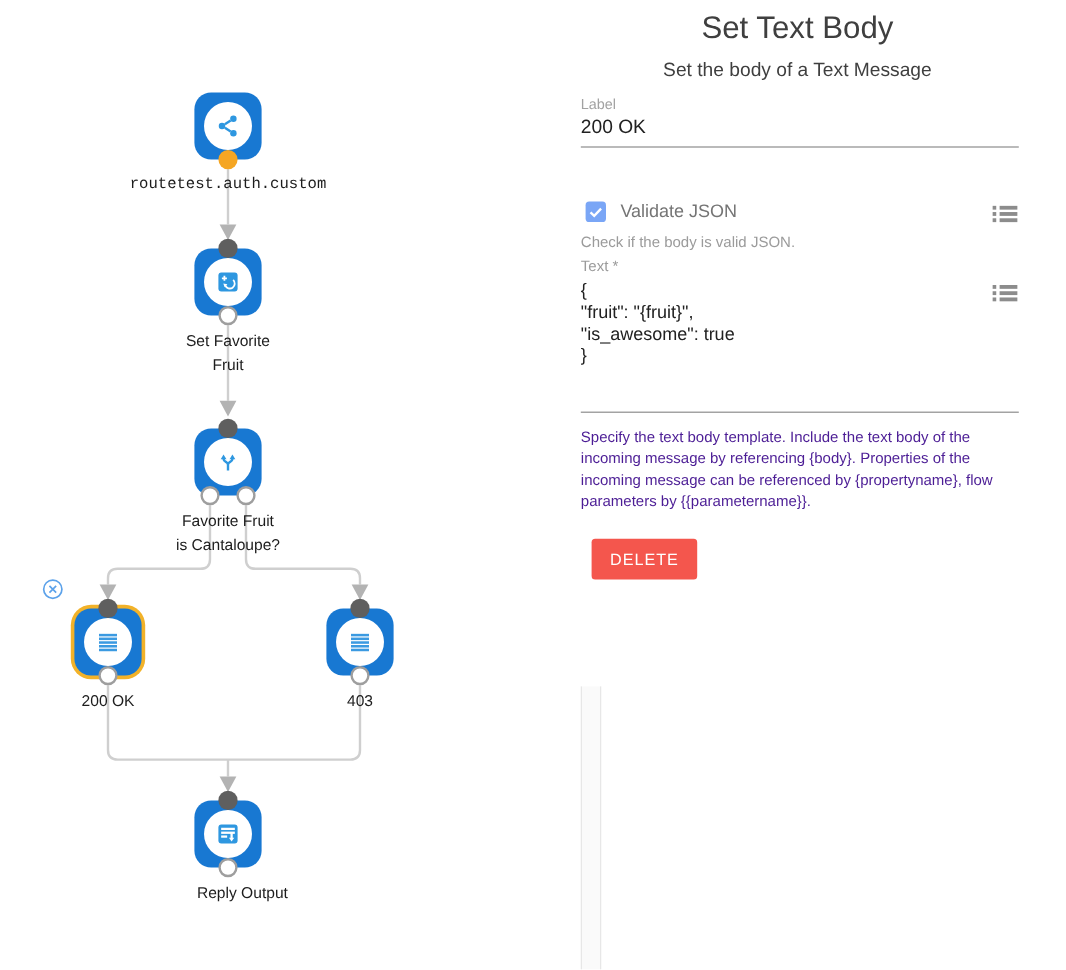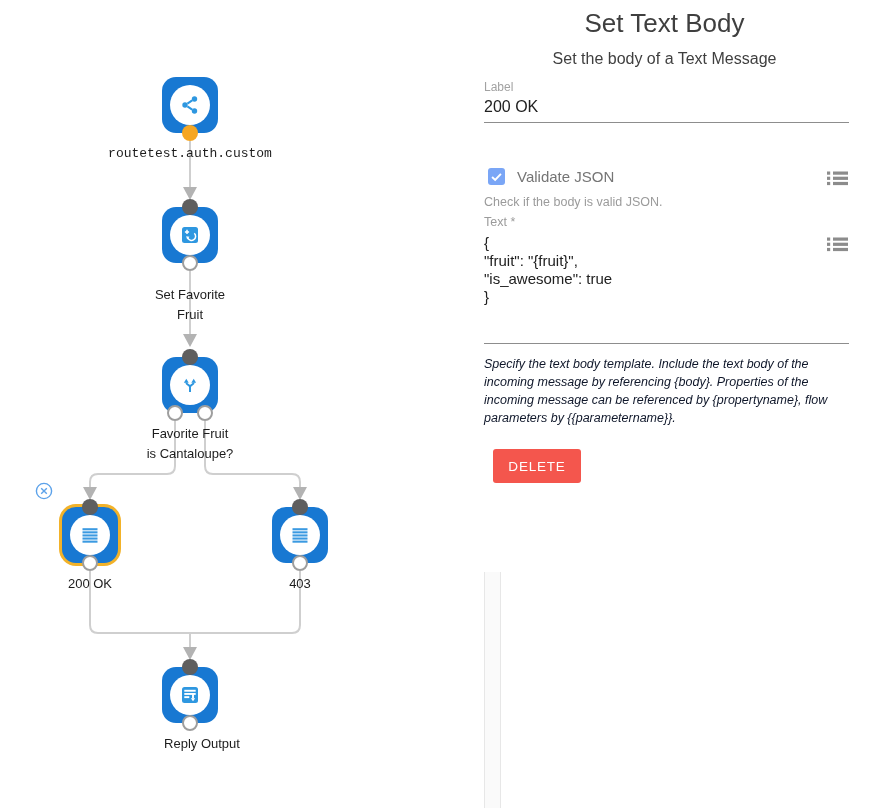--- a/index.html
+++ b/index.html
@@ -47,21 +47,21 @@
   .checkbox { position:absolute; left:17px; top:168px; width:17px; height:17px;
     background:#7AA6F6; border-radius:3px; cursor:pointer;
     display:flex; align-items:center; justify-content:center; }
   .cb-label { position:absolute; left:46px; top:168px; font-size:15px; color:#757575; }
   .list-btn { position:absolute; right:10px; cursor:pointer; width:21px; height:15px; }
 
   .small-help { position:absolute; left:13px; font-size:12.5px; color:#9b9b9b; }
   .body-value { position:absolute; left:13px; top:234px; width:330px; font-size:15px;
     line-height:18px; color:#212121; white-space:pre-wrap; cursor:text; }
   .help-para { position:absolute; left:13px; top:355px; width:366px; font-size:12.5px;
-    line-height:18px; color:#0f172a;font-style:italic; }
+    line-height:18px; color:#4c1d95; }
 
   .delete-btn { position:absolute; left:22px; top:449px; width:88px; height:34px;
     background:#F4564D; color:#fff; border:none; border-radius:3px; font-size:13.5px;
     letter-spacing:0.8px; font-family:"Liberation Sans", sans-serif; cursor:pointer; }
 </style>
 </head>
 <body>
 
 <div class="app">
 
@@ -113,21 +113,21 @@
           <g stroke="#fff" stroke-width="1.5" fill="none">
             <path d="M9,6.8 V11 M6.9,8.9 H11.1"></path>
             <path d="M16.3,10.3 a4.1,4.1 0 1 1 -6.6,4.5"></path>
           </g>
           <polygon points="8.1,13.3 11.5,13.8 9.2,16.4" fill="#fff"></polygon>
         </svg>
       </div>
     </div>
     <div class="dot in" style="left:182px; top:199px;"></div>
     <div class="dot out" style="left:182px; top:255px;"></div>
-    <div class="nlabel" style="left:90px; top:274px;margin-top:11px;">
+    <div class="nlabel" style="left:90px; top:274px;">
       <div>Set Favorite</div>
       <div>Fruit</div>
     </div>
 
     <div class="node" style="left:162px; top:357px;">
       <div class="ncircle">
         <svg width="24" height="24" viewBox="0 0 24 24">
           <g stroke="#2E97E0" stroke-width="2" fill="none">
             <path d="M12,19 V14 C12,11.5 8.3,12.2 8.3,9.4"></path>
             <path d="M12,14 C12,11.5 15.7,12.2 15.7,9.4"></path>

